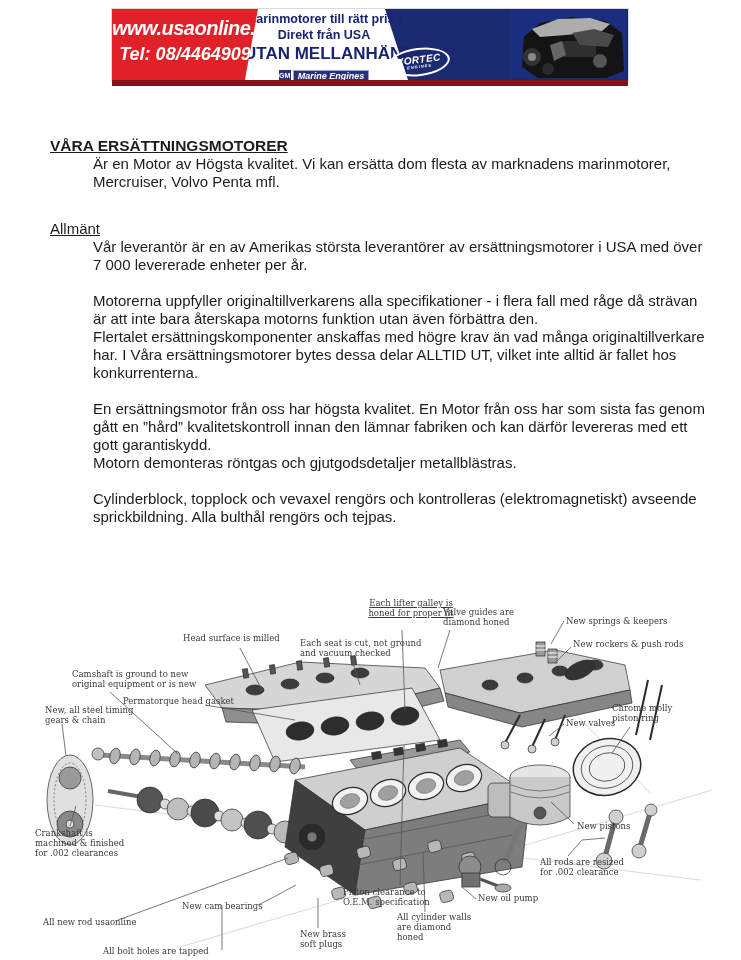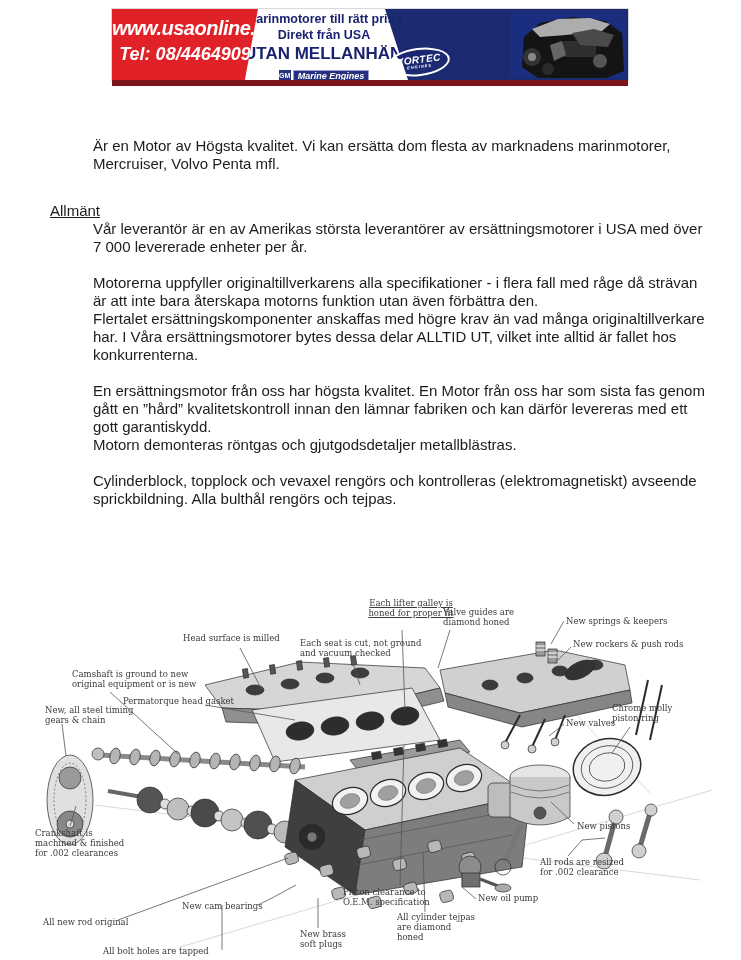--- a/index.html
+++ b/index.html
@@ -111,20 +111,21 @@
       <div class="gm-badge">
         <span class="gm-sq">GM</span>
         <span class="gm-txt">Marine Engines</span>
       </div>
     </div>
   </div>
   <div class="bn-strip"></div>
 </div>
 
 <div class="article">
+  <h1>VÅRA ERSÄTTNINGSMOTORER</h1>
   <p class="para flush">Är en Motor av Högsta kvalitet. Vi kan ersätta dom flesta av marknadens marinmotorer, Mercruiser, Volvo Penta mfl.</p>
 
   <div class="sec-title">Allmänt</div>
   <p class="para flush">Vår leverantör är en av Amerikas största leverantörer av ersättningsmotorer i USA med över 7 000 levererade enheter per år.</p>
   <p class="para">Motorerna uppfyller originaltillverkarens alla specifikationer - i flera fall med råge då strävan är att inte bara återskapa motorns funktion utan även förbättra den.</p>
   <p class="para flush">Flertalet ersättningskomponenter anskaffas med högre krav än vad många originaltillverkare har. I Våra ersättningsmotorer bytes dessa delar ALLTID UT, vilket inte alltid är fallet hos konkurrenterna.</p>
   <p class="para">En ersättningsmotor från oss har högsta kvalitet. En Motor från oss har som sista fas genom gått en ”hård” kvalitetskontroll innan den lämnar fabriken och kan därför levereras med ett gott garantiskydd.</p>
 
   <p class="para flush">Motorn demonteras röntgas och gjutgodsdetaljer metallblästras.</p>
   <p class="para">Cylinderblock, topplock och vevaxel rengörs och kontrolleras (elektromagnetiskt) avseende sprickbildning. Alla bulthål rengörs och tejpas.</p>
@@ -332,20 +333,20 @@
   <div class="dlabel" style="left:183px; top:48px;  width:130px;">Head surface is milled</div>
   <div class="dlabel" style="left:300px; top:53px;  width:140px;">Each seat is cut, not ground and vacuum checked</div>
   <div class="dlabel" style="left:72px;  top:84px;  width:135px;">Camshaft is ground to new original equipment or is new</div>
   <div class="dlabel" style="left:123px; top:111px; width:160px;">Permatorque head gasket</div>
   <div class="dlabel" style="left:45px;  top:120px; width:92px;">New, all steel timing gears &amp; chain</div>
   <div class="dlabel" style="left:612px; top:118px; width:64px;">Chrome molly piston ring</div>
   <div class="dlabel" style="left:566px; top:133px; width:70px;">New valves</div>
   <div class="dlabel" style="left:577px; top:236px; width:80px;">New pistons</div>
   <div class="dlabel" style="left:35px;  top:243px; width:95px;">Crankshaft is machined &amp; finished for .002 clearances</div>
   <div class="dlabel" style="left:182px; top:316px; width:110px;">New cam bearings</div>
-  <div class="dlabel" style="left:43px;  top:332px; width:130px;">All new rod original</div>
+  <div class="dlabel" style="left:43px;  top:332px; width:130px;">All new rod usaonline</div>
   <div class="dlabel" style="left:103px; top:361px; width:150px;">All bolt holes are tapped</div>
   <div class="dlabel" style="left:343px; top:302px; width:92px;">Piston clearance to O.E.M. specification</div>
-  <div class="dlabel" style="left:397px; top:327px; width:82px;">All cylinder tejpas are diamond honed</div>
+  <div class="dlabel" style="left:397px; top:327px; width:82px;">All cylinder walls are diamond honed</div>
   <div class="dlabel" style="left:478px; top:308px; width:90px;">New oil pump</div>
   <div class="dlabel" style="left:300px; top:344px; width:50px;">New brass soft plugs</div>
   <div class="dlabel" style="left:540px; top:272px; width:92px;">All rods are resized for .002 clearance</div>
 </div>
 
 </body></html>

